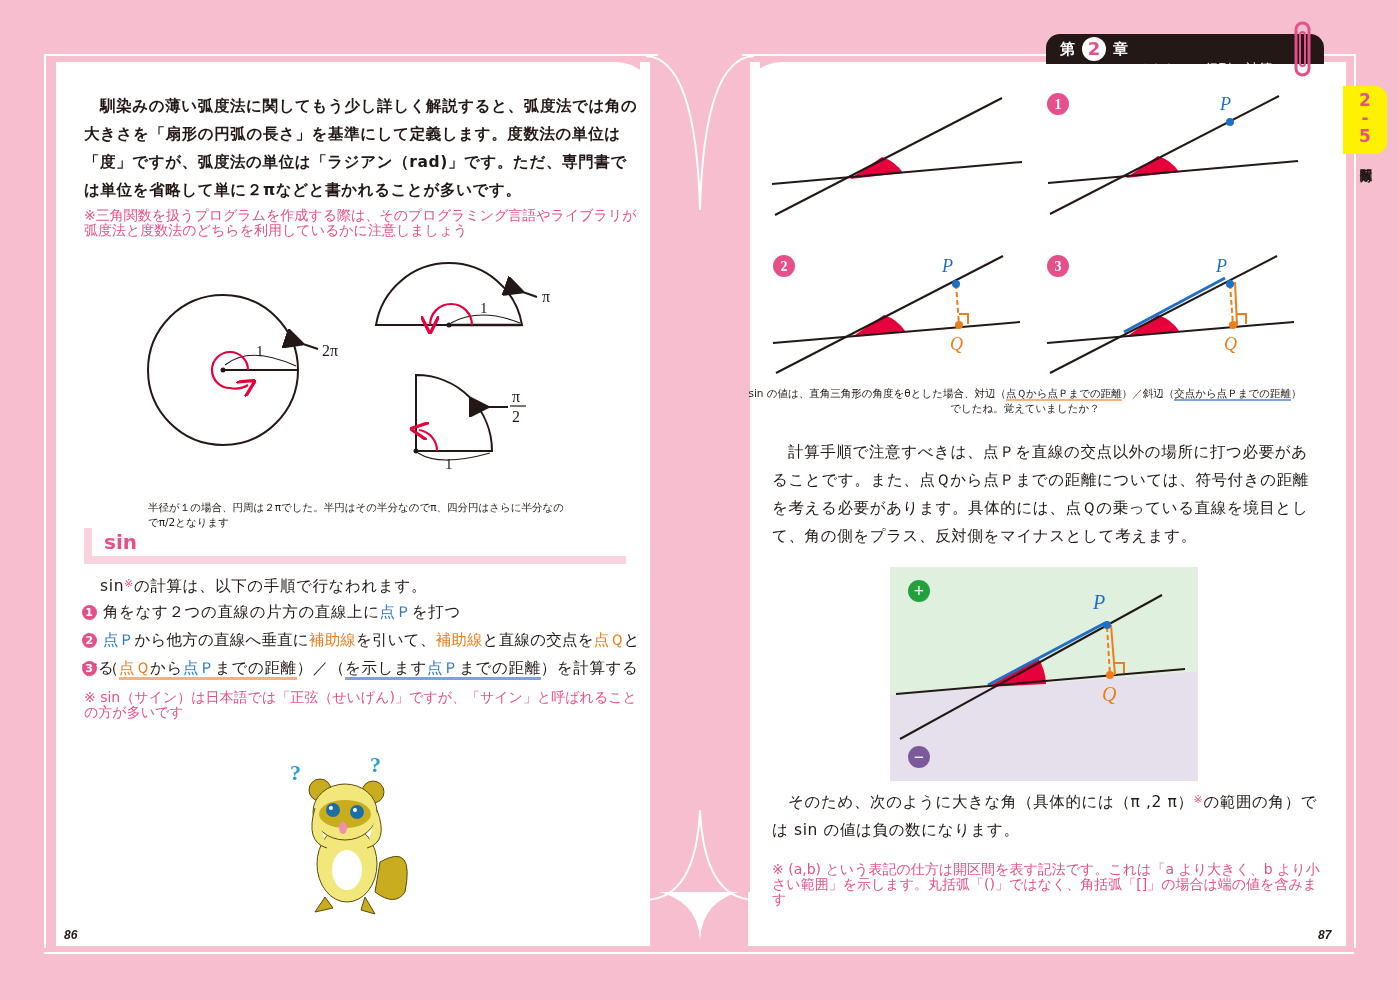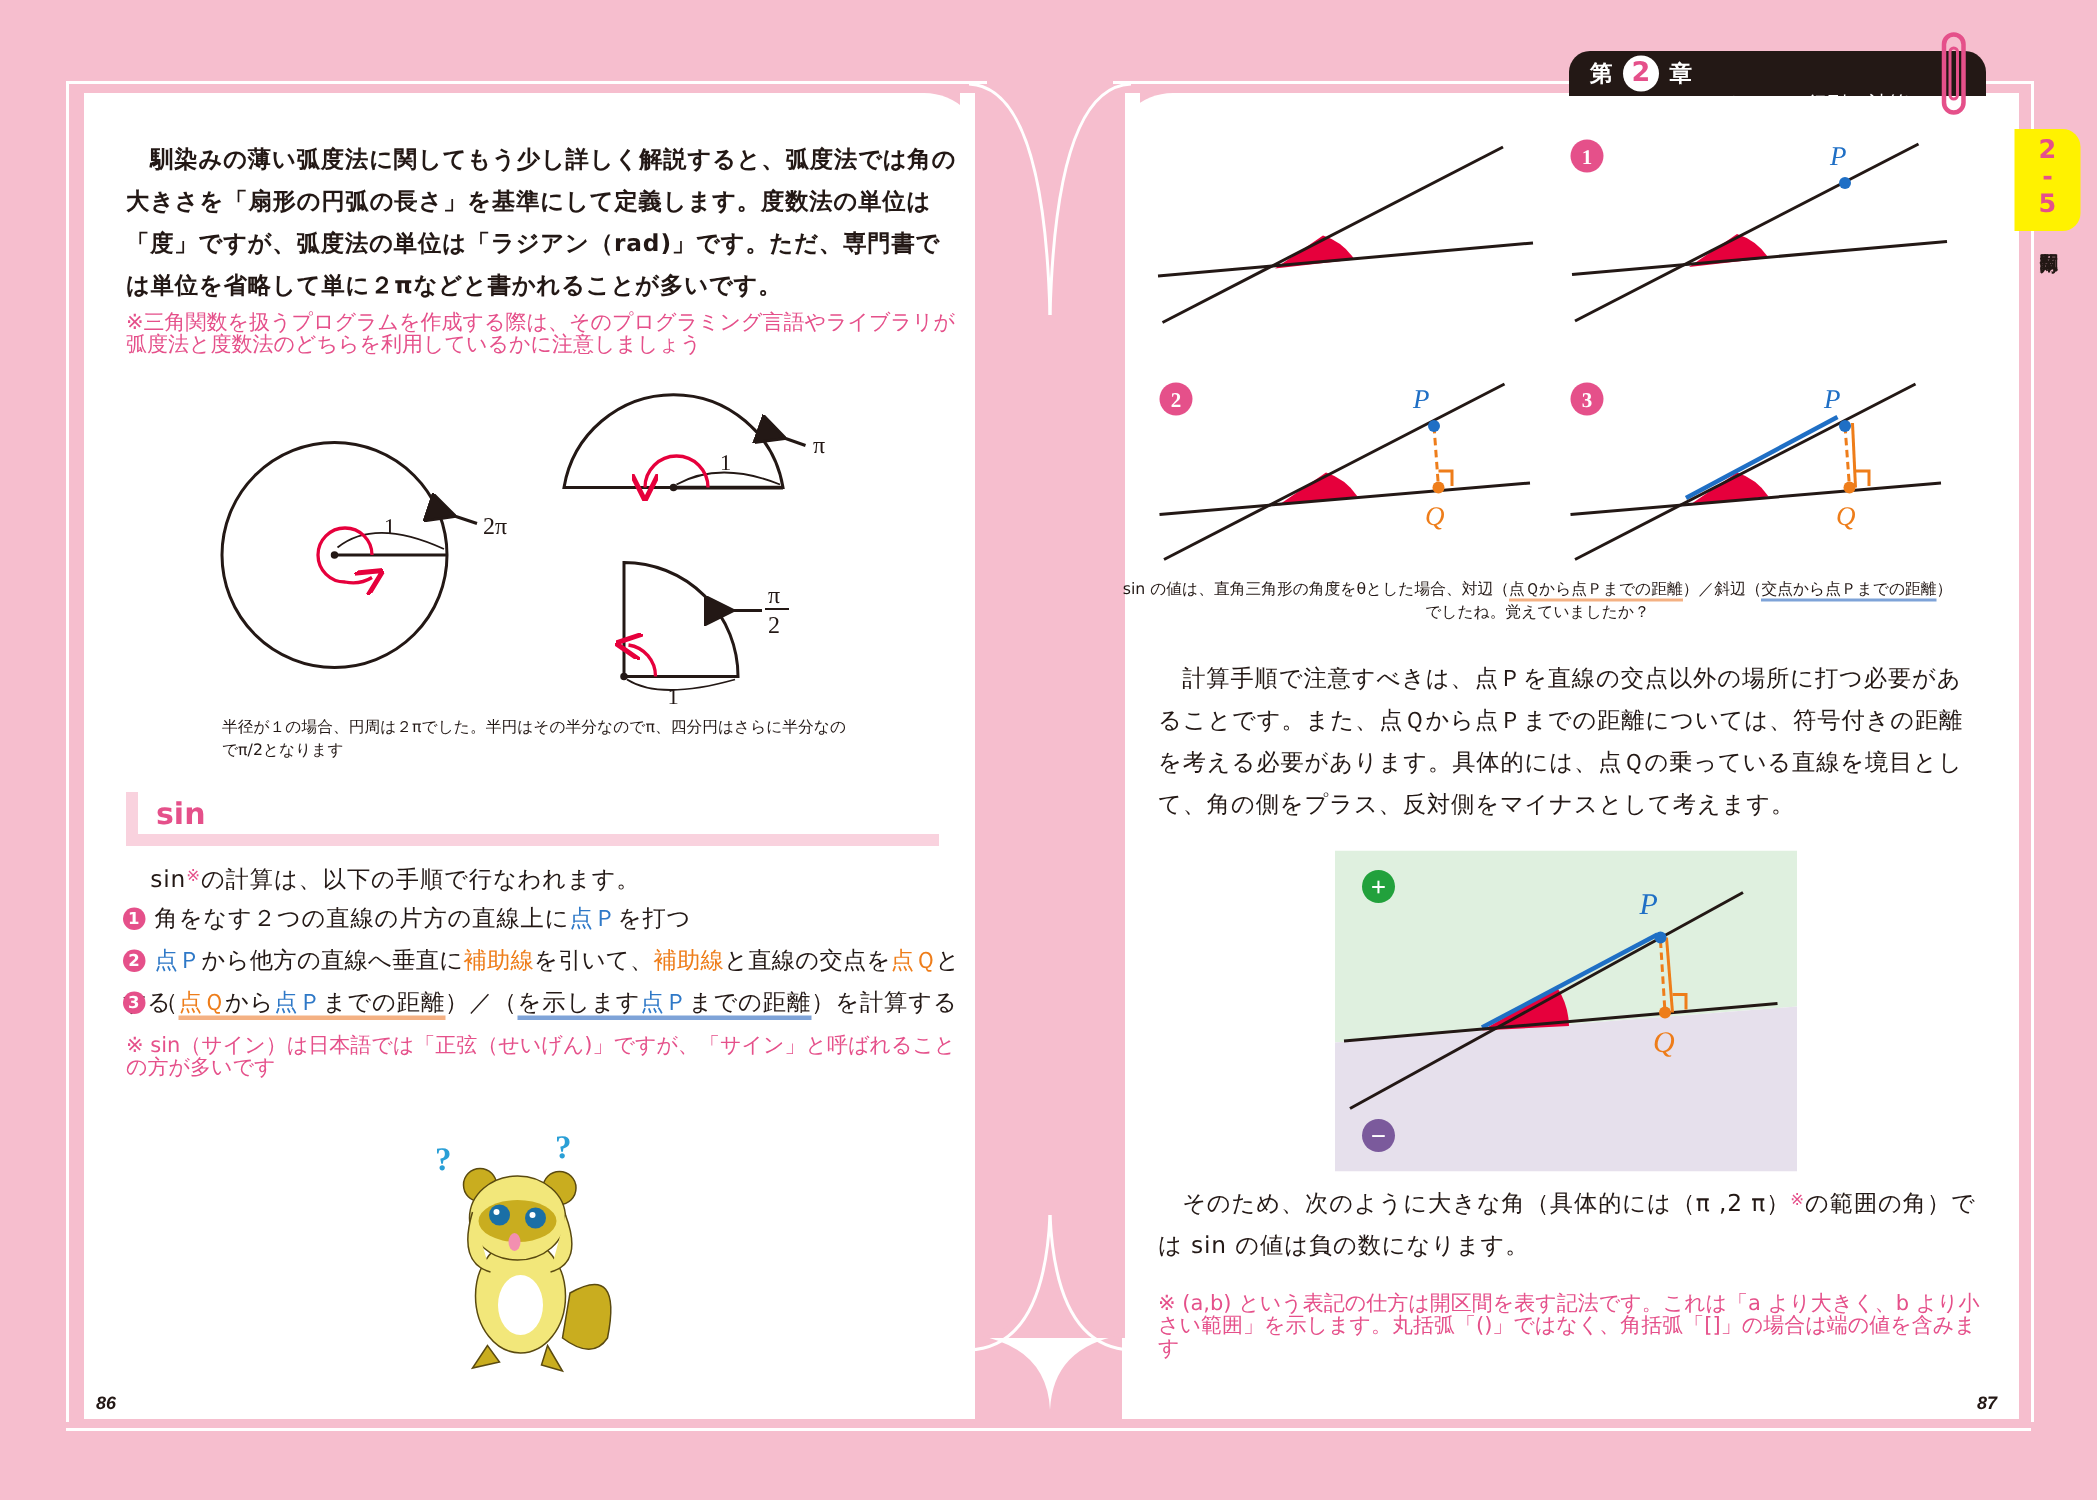--- a/index.html
+++ b/index.html
@@ -149,21 +149,21 @@
     <circle cx="276" cy="206" r="2.5" fill="#231815"></circle>
     <path d="M278 208 Q300 222 350 208" fill="none" stroke="#231815" stroke-width="1.2"></path>
     <path d="M297 206 A21 21 0 0 0 279 185" fill="none" stroke="#e6003c" stroke-width="2.2" marker-end="url(#arrowRed)"></path>
     <text x="305" y="224" font-size="15" fill="#231815">1</text>
     <line x1="368" y1="162" x2="345" y2="162" stroke="#231815" stroke-width="2" marker-end="url(#arrowBlk)"></line>
     <text x="372" y="157" font-size="16" fill="#231815">π</text>
     <line x1="370" y1="161" x2="386" y2="161" stroke="#231815" stroke-width="1.2"></line>
     <text x="372" y="177" font-size="16" fill="#231815">2</text>
   </g>
 </svg>
-<p class="txt caption" style="left:148px; top:478px; width:420px;">半径が１の場合、円周は２πでした。半円はその半分なのでπ、四分円はさらに半分なのでπ/2となります</p>
+<p class="txt caption" style="left:148px; top:500px; width:420px;">半径が１の場合、円周は２πでした。半円はその半分なのでπ、四分円はさらに半分なのでπ/2となります</p>
 
 <div class="section-head">
   <div class="bar-left"></div>
   <div class="bar-bottom"></div>
   <div class="label">sin</div>
 </div>
 
 <p class="txt body-text" style="left:84px; top:570px; width:556px;">
   <span>　sin</span><span class="pink" style="font-size:11px; vertical-align:4px;">※</span><span>の計算は、以下の手順で行なわれます。</span>
 </p>

